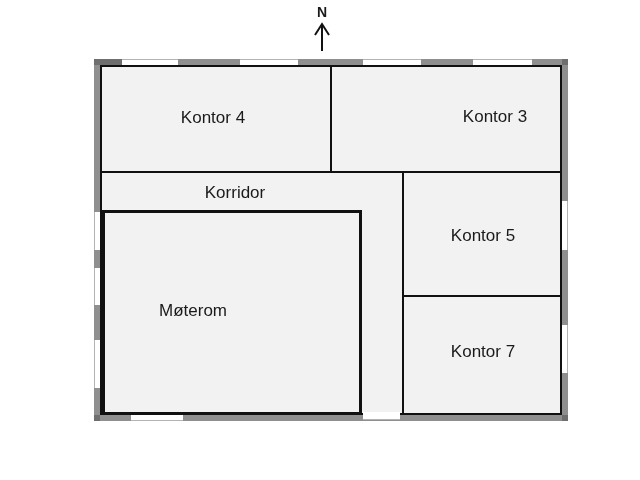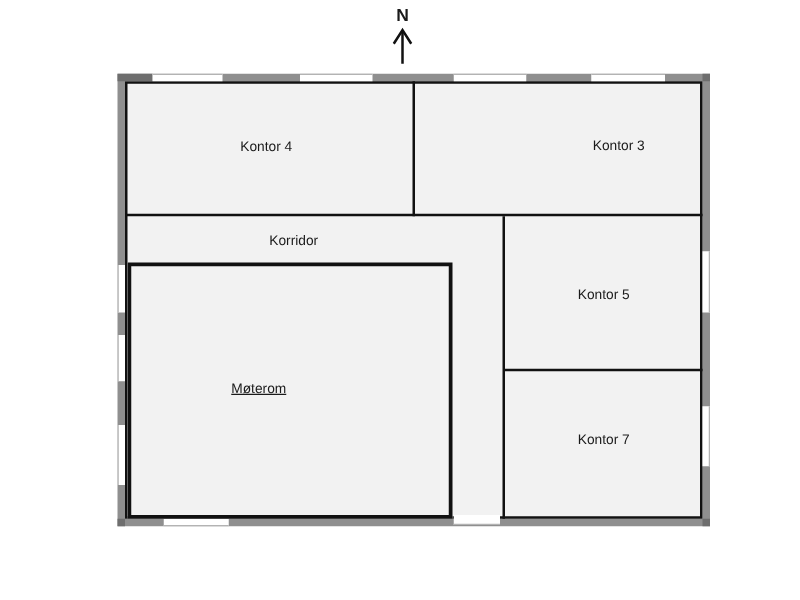--- a/index.html
+++ b/index.html
@@ -38,21 +38,21 @@
         border-bottom:1px solid var(--win-edge);}
 
   
   .iwall{background:var(--line);}
 
   
   .moterom-box{left:102px;top:210px;width:260px;height:205px;
                border:3px solid var(--line);background:var(--room-fill);}
 
   
-  .room-label{transform:translate(-50%,-50%);font-size:11px;white-space:nowrap;}
+  .room-label{transform:translate(-50%,-50%);font-size:17px;white-space:nowrap;}
 </style>
 </head>
 <body>
 
 <div class="abs north">
   <span class="n-label">N</span>
   <svg width="22" height="32" viewBox="0 0 22 32">
     <line x1="11" y1="5" x2="11" y2="31" stroke="#111" stroke-width="2"></line>
     <polyline points="4,15 11,4 18,15" fill="none" stroke="#111" stroke-width="2"></polyline>
   </svg>
@@ -88,13 +88,13 @@
 
 <div class="abs moterom-box"></div>
 
 <div class="abs door"></div>
 
 <div class="abs room-label" style="left:213px;top:118px;">Kontor 4</div>
 <div class="abs room-label" style="left:447px;top:117px;margin-left:48px;">Kontor 3</div>
 <div class="abs room-label" style="left:235px;top:193px;">Korridor</div>
 <div class="abs room-label" style="left:483px;top:236px;">Kontor 5</div>
 <div class="abs room-label" style="left:483px;top:352px;">Kontor 7</div>
-<div class="abs room-label" style="left:207px;top:311px;text-decoration:underline;">Møterom</div>
+<div class="abs room-label" style="left:193px;top:311px;">Møterom</div>
 
 </body></html>

